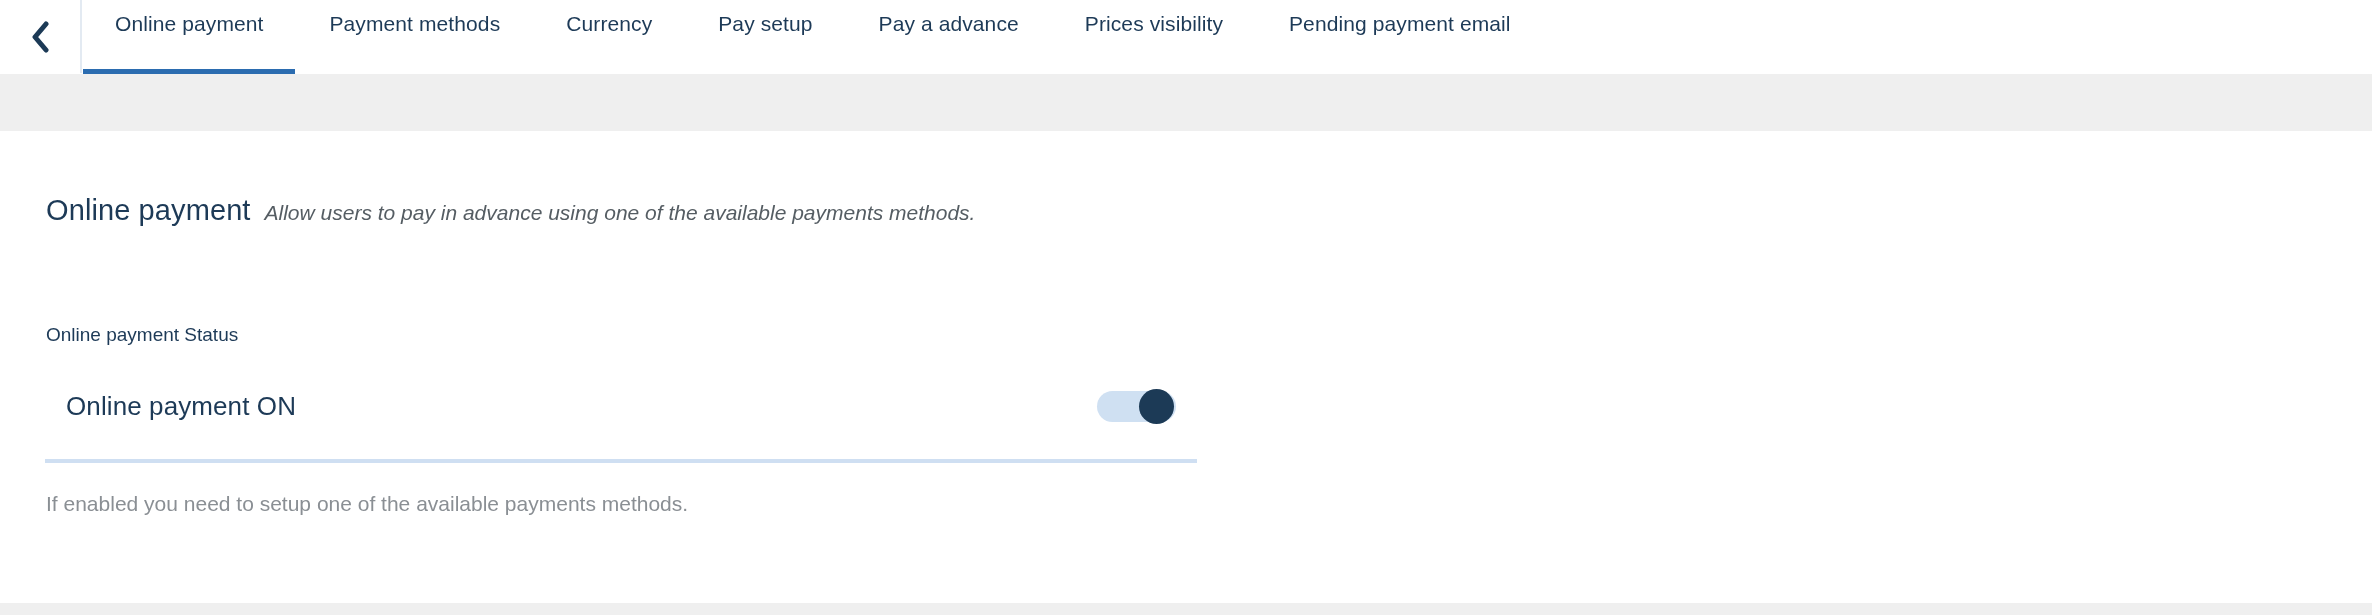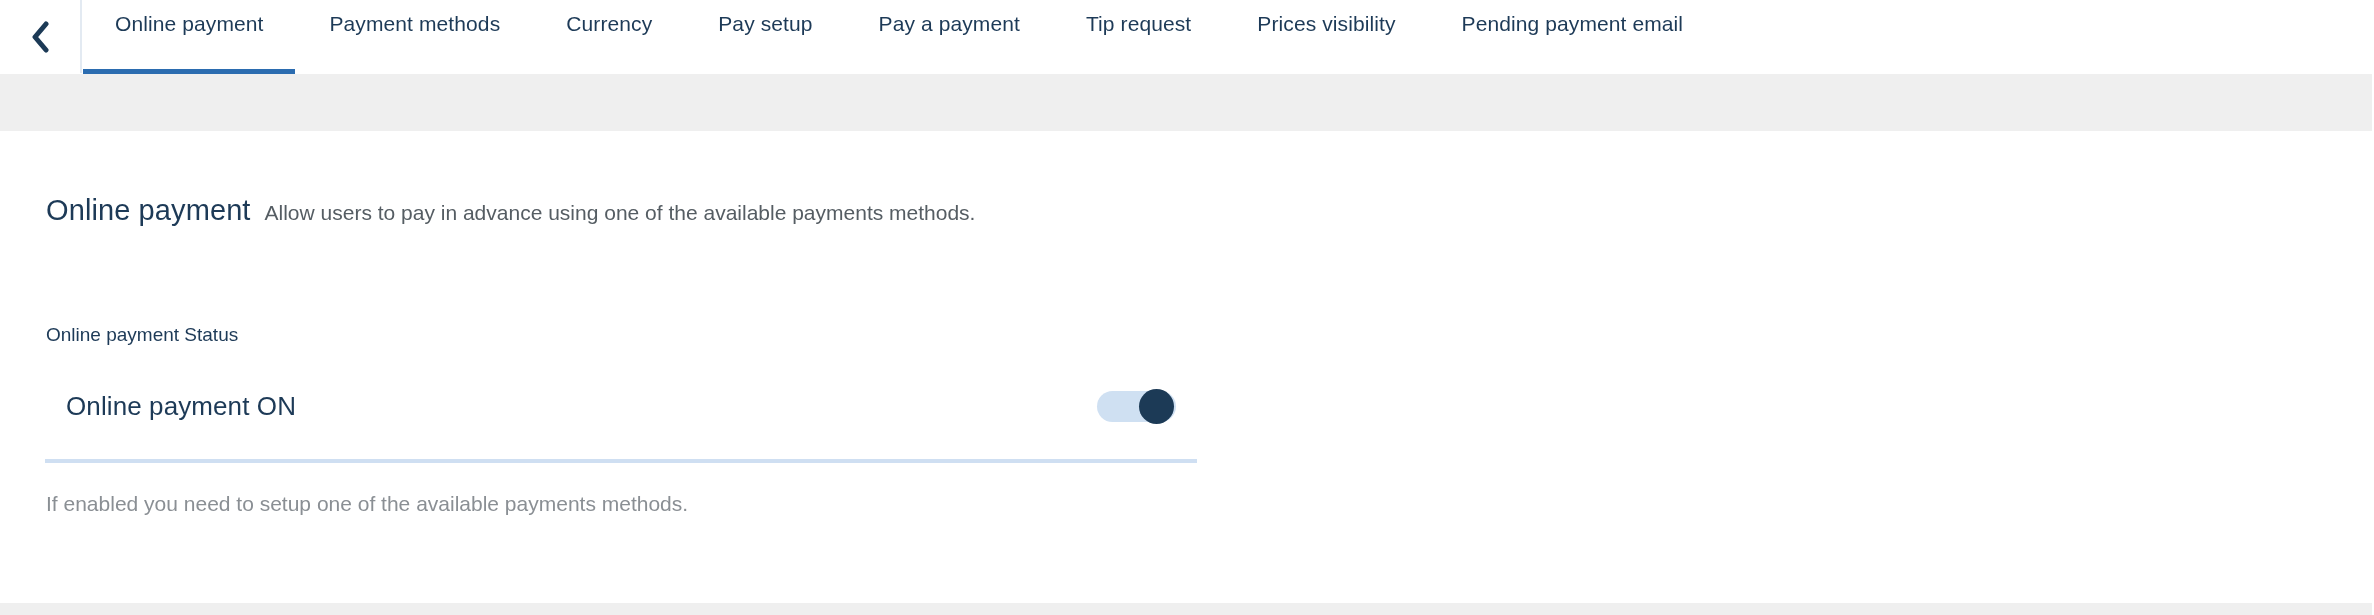--- a/index.html
+++ b/index.html
@@ -110,20 +110,21 @@
     line-height: 34px;
     color: #1d3a57;
     font-weight: 400;
     letter-spacing: .1px;
   }
   .page-desc {
     margin-left: 14px;
     font-size: 21px;
     line-height: 26px;
     color: #555d63;
+    font-style: italic;
   }
 
   .section-label {
     position: absolute;
     top: 192px;
     left: 46px;
     font-size: 19px;
     line-height: 23px;
     color: #1d3a57;
     text-align: center;
@@ -206,24 +207,21 @@
       <div class="tab">
         <span class="tab-label">Payment methods</span>
       </div>
       <div class="tab">
         <span class="tab-label">Currency</span>
       </div>
       <div class="tab">
         <span class="tab-label">Pay setup</span>
       </div>
       <div class="tab">
-        <span class="tab-label">Pay a payment</span>
-      </div>
-      <div class="tab">
-        <span class="tab-label">Tip request</span>
+        <span class="tab-label">Pay a advance</span>
       </div>
       <div class="tab">
         <span class="tab-label">Prices visibility</span>
       </div>
       <div class="tab">
         <span class="tab-label">Pending payment email</span>
       </div>
     </div>
   </div>
 

